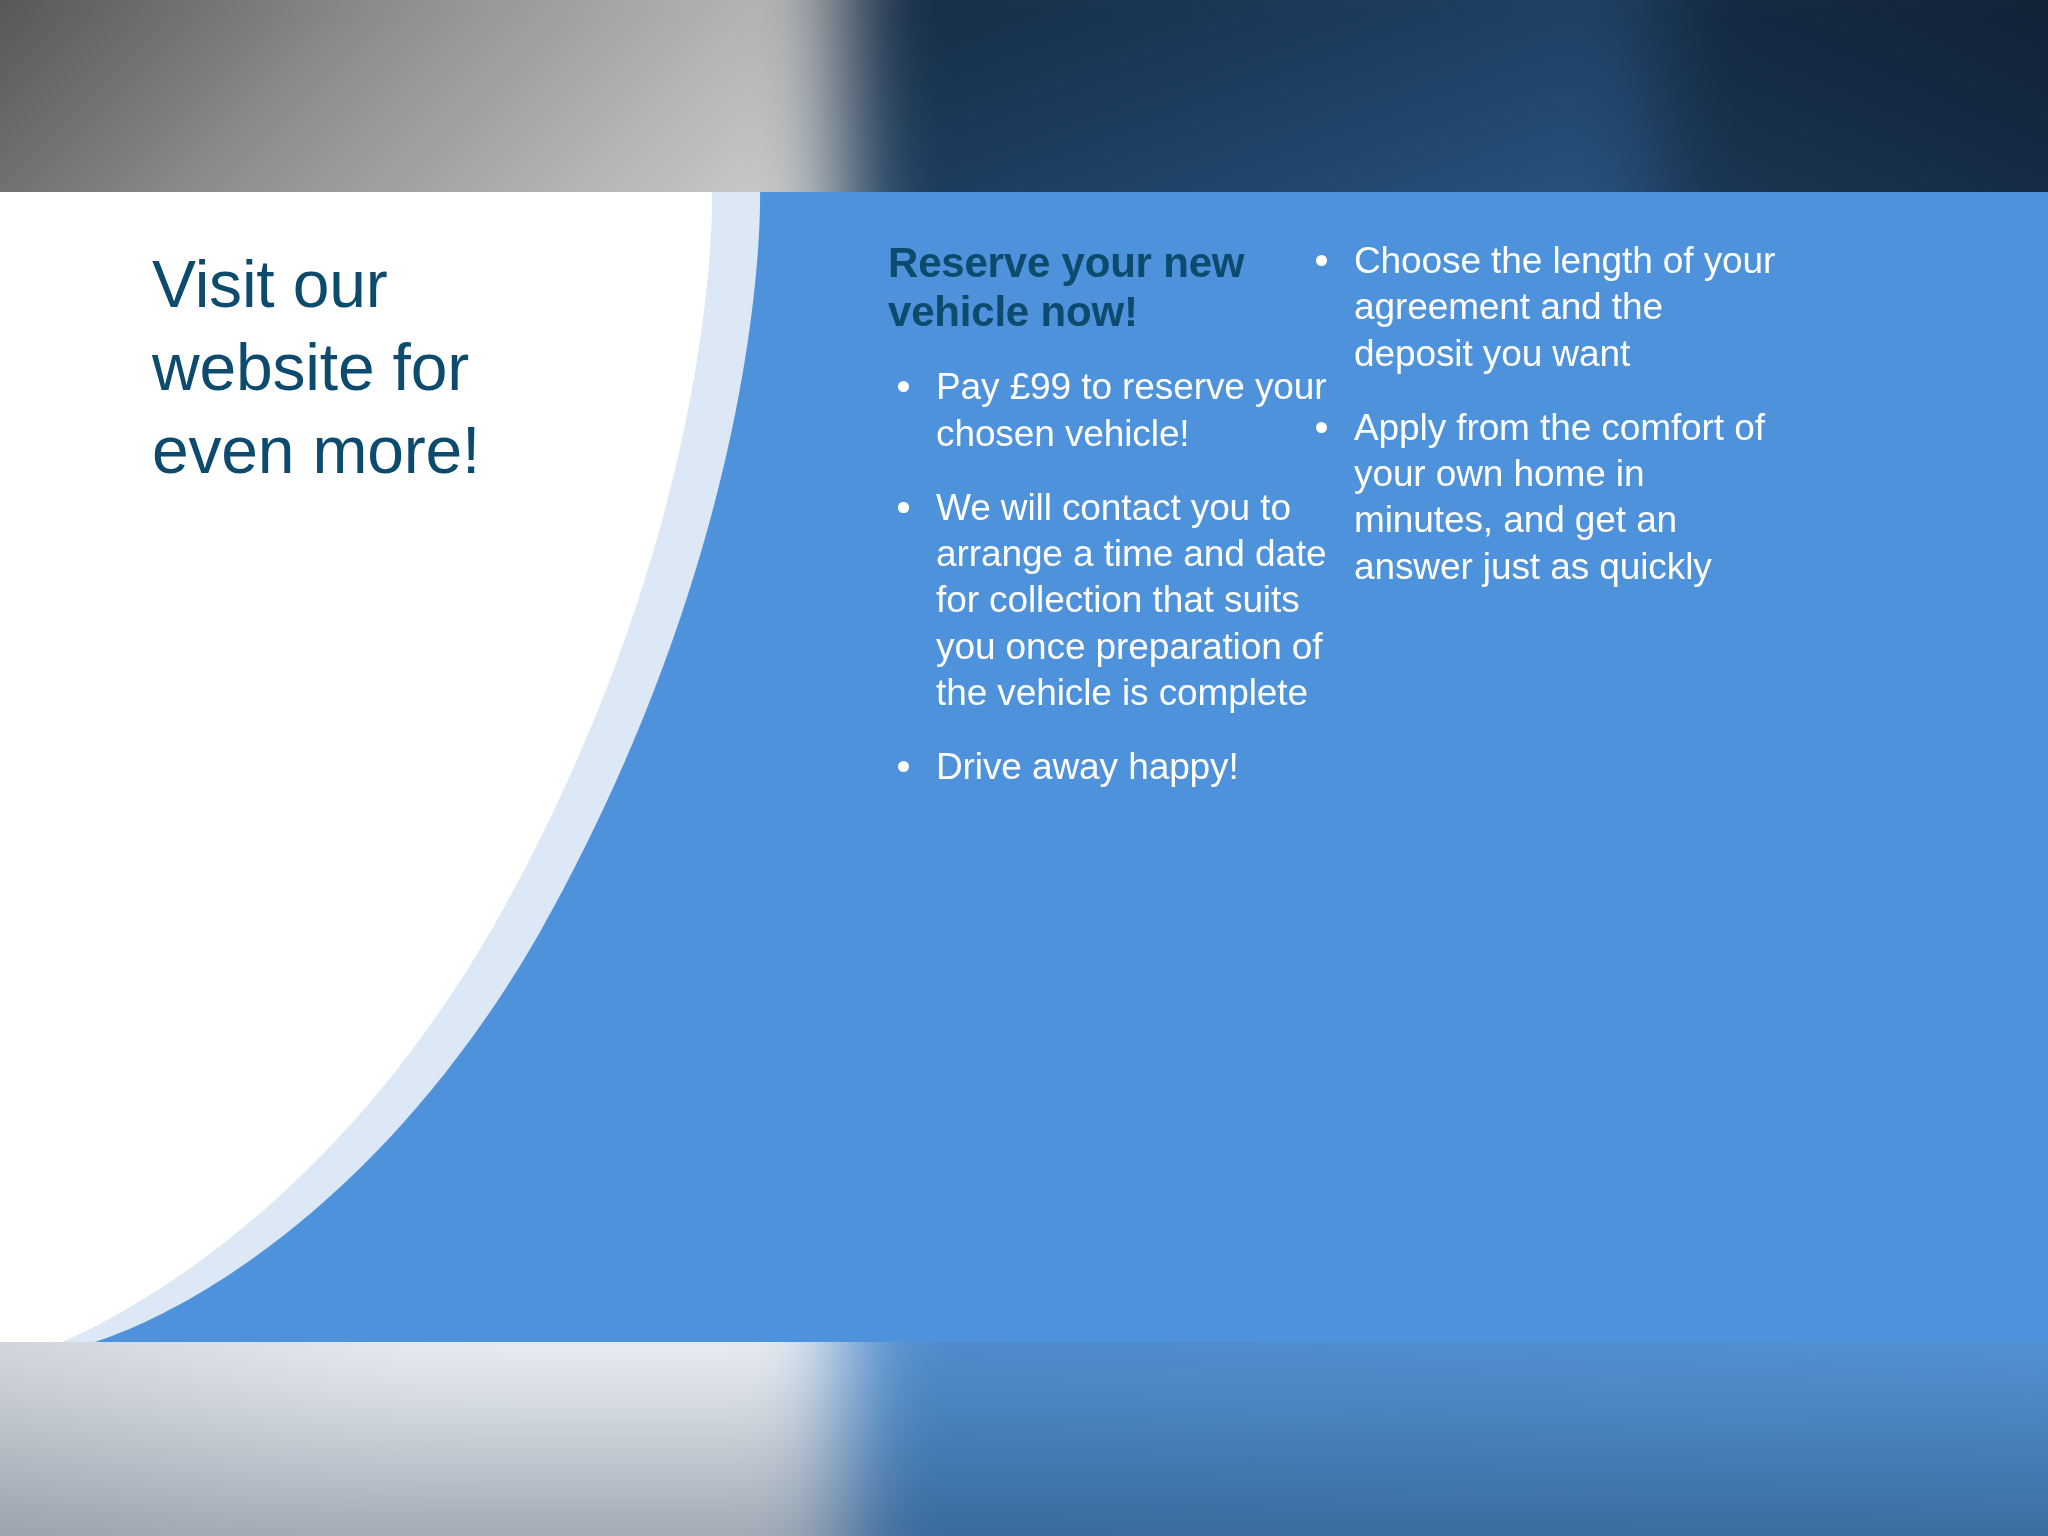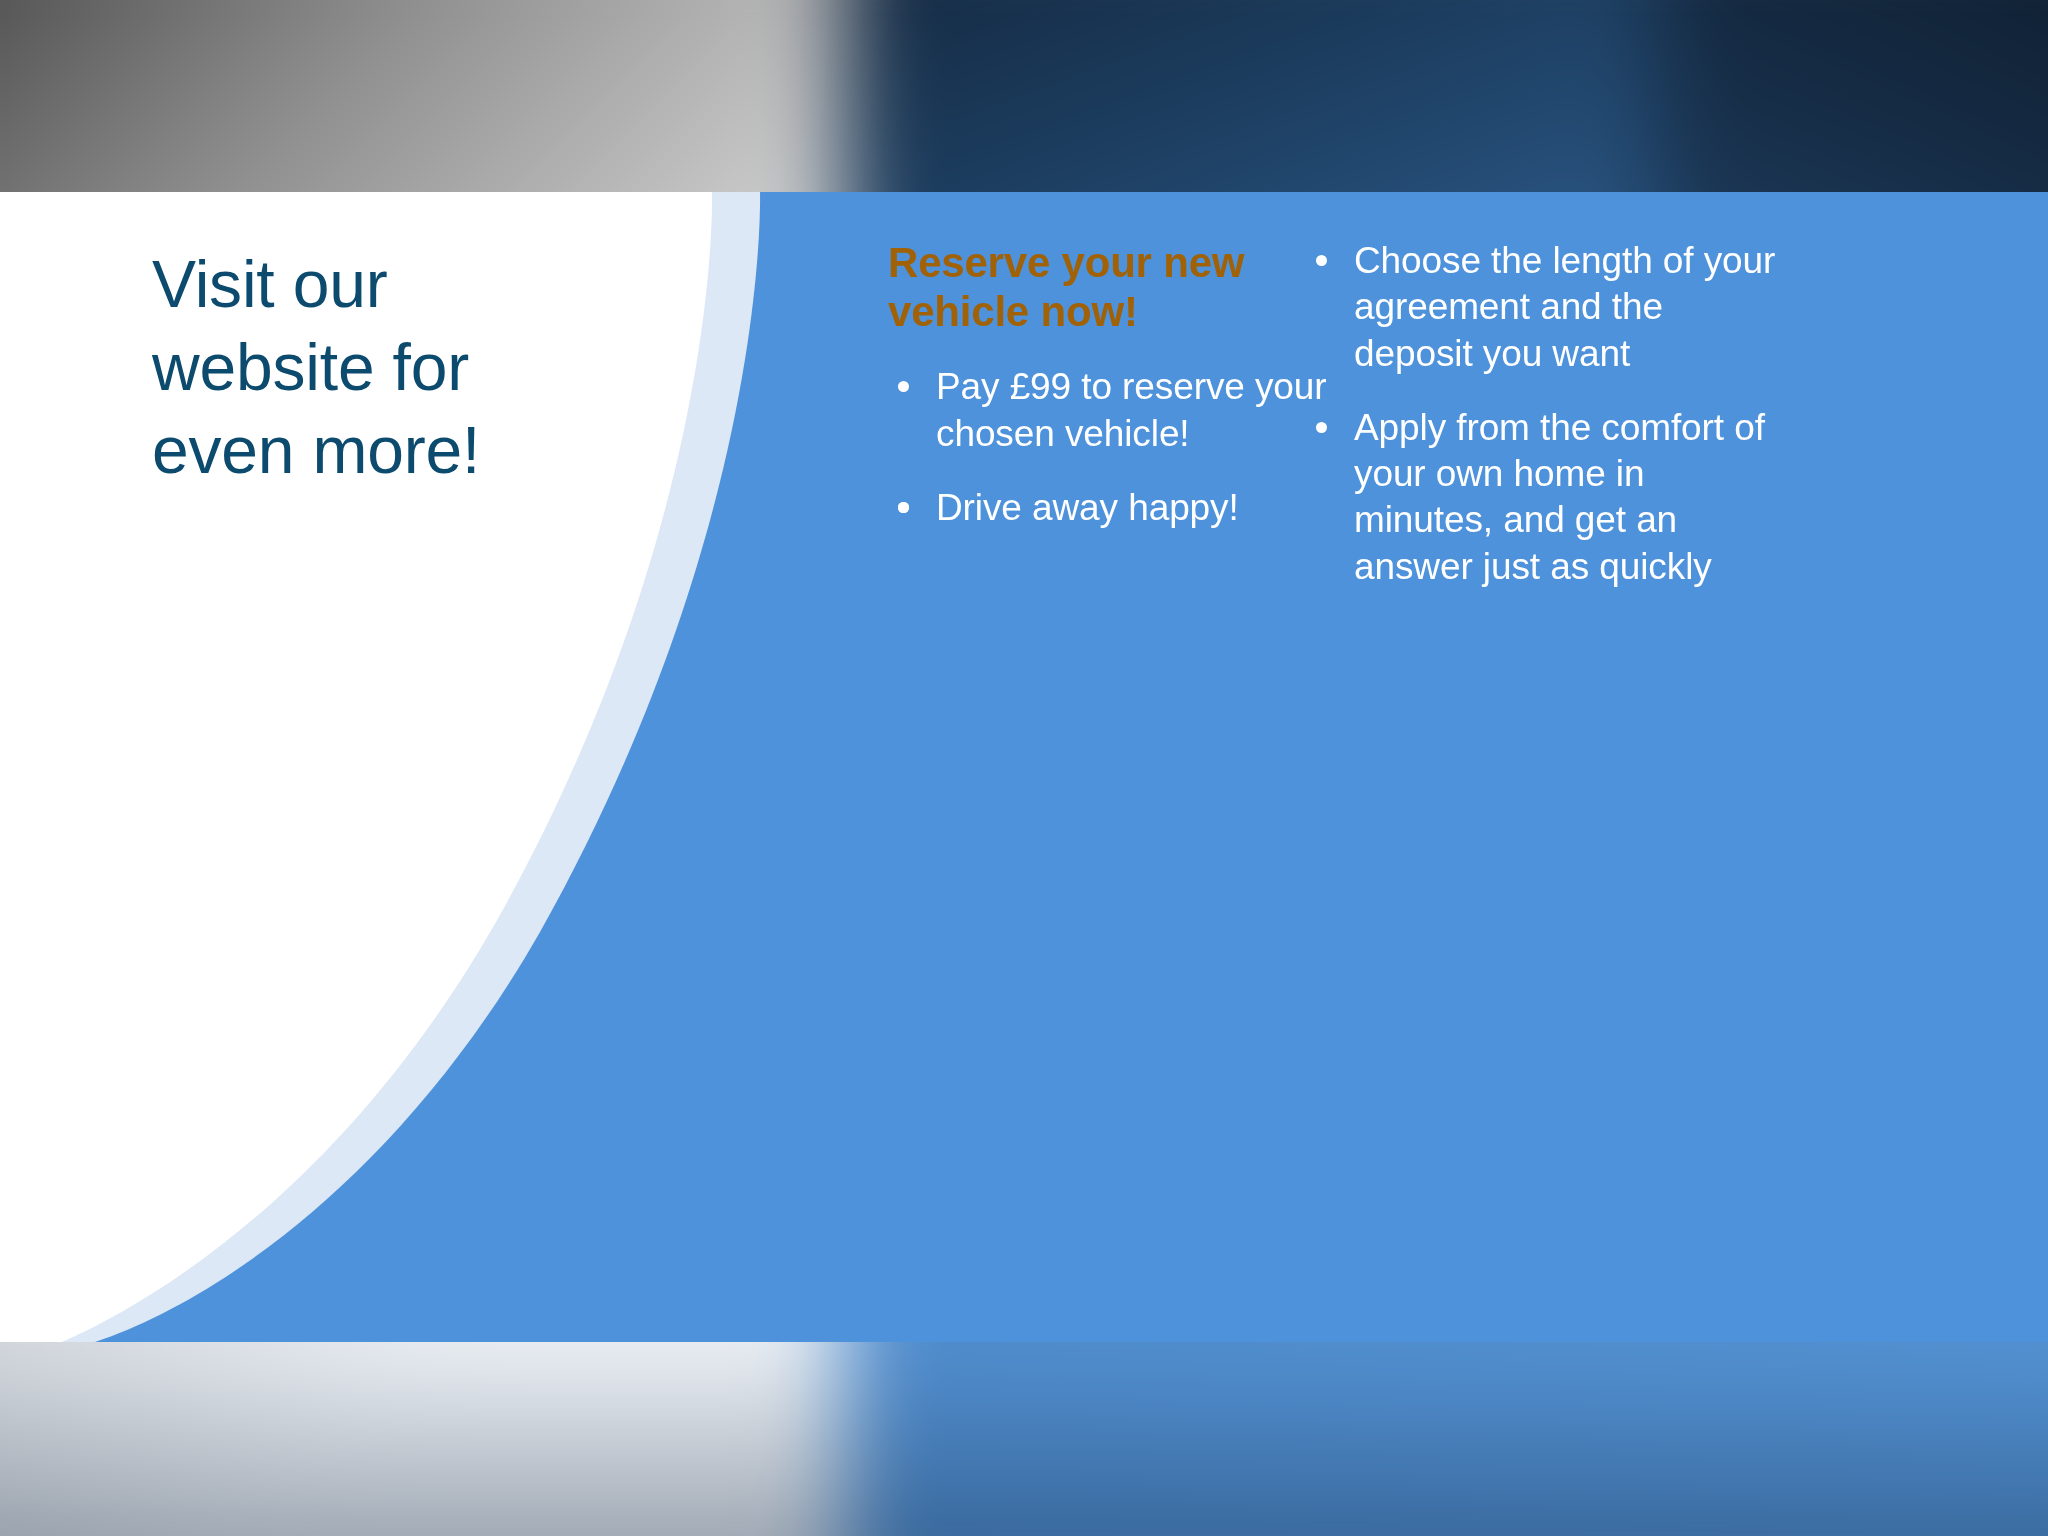--- a/index.html
+++ b/index.html
@@ -99,21 +99,21 @@
 
   
   .col {
     position: absolute;
     top: 238px;
   }
   .col-reserve { left: 888px; width: 470px; }
   .col-finance { left: 1306px; width: 470px; }
 
   .col-heading {
-    color: #a16207;
+    color: #0c4a6e;
     font-size: 42px;
     font-weight: 700;
     line-height: 1.17;
     letter-spacing: -0.2px;
     margin: 0 0 28px 0;
     white-space: pre-line;
   }
 
   .bullets {
     list-style: none;
@@ -174,20 +174,21 @@
     <ul class="bullets">
       <li class="bullet">
         <span class="bullet-dot"></span>
         <span>Pay £99 to reserve your chosen vehicle!</span>
       </li>
       <li class="bullet">
         <span class="bullet-dot"></span>
       </li>
       <li class="bullet">
         <span class="bullet-dot"></span>
+        <span>We will contact you to arrange a time and date for collection that suits you once preparation of the vehicle is complete</span>
       </li>
       <li class="bullet">
         <span class="bullet-dot"></span>
         <span>Drive away happy!</span>
       </li>
     </ul>
   </div>
 
   <div class="col col-finance">
     <ul class="bullets">

